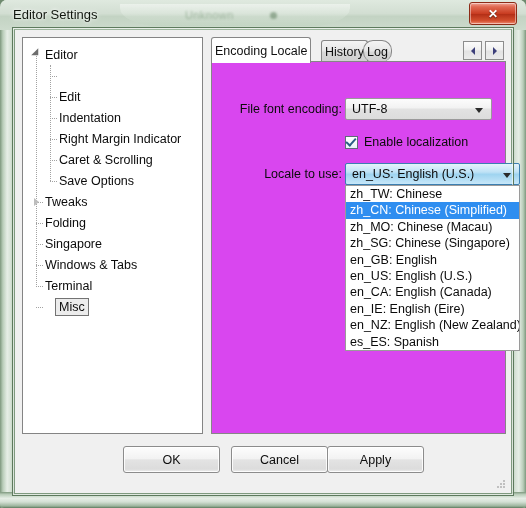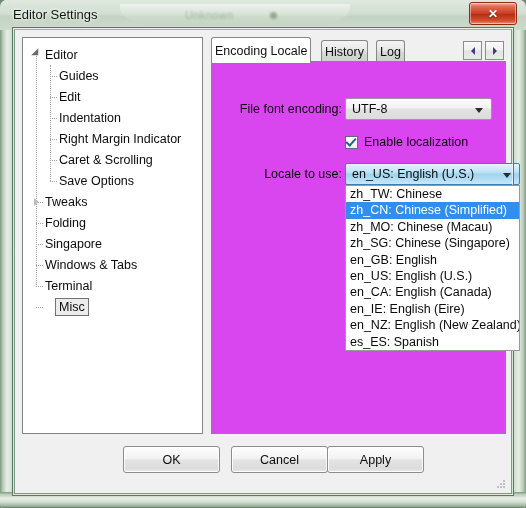--- a/index.html
+++ b/index.html
@@ -362,24 +362,20 @@
       <div id="tree-rows" style="position: relative; height: 100%;">
           <div class="vline" style="left:13px; top:16px; height:233px;"></div>
           <div class="vline" style="left:27px; top:27px; height:116px;"></div>
           <div class="tree-row" style="position:absolute; left:6px; top:6px;">
             <span class="twisty">
               <span class="tri-open"></span>
             </span>
             <span class="tree-label">Editor</span>
           </div>
           <div class="hline" style="left:27px; top:38px; width:7px;"></div>
-          <div class="tree-row" style="position:absolute; left:20px; top:27px;">
-            <span class="twisty"></span>
-            <span class="tree-label">Guides</span>
-          </div>
           <div class="hline" style="left:27px; top:59px; width:7px;"></div>
           <div class="tree-row" style="position:absolute; left:20px; top:48px;">
             <span class="twisty"></span>
             <span class="tree-label">Edit</span>
           </div>
           <div class="hline" style="left:27px; top:80px; width:7px;"></div>
           <div class="tree-row" style="position:absolute; left:20px; top:69px;">
             <span class="twisty"></span>
             <span class="tree-label">Indentation</span>
           </div>
@@ -435,21 +431,21 @@
 
     <div id="tabs-area">
 
       <div id="tabstrip">
         <div class="tab active" id="tab0" style="left:0px;">
           <span>Encoding Locale</span>
         </div>
         <div class="tab inactive" id="tab1" style="left:110px;">
           <span>History</span>
         </div>
-        <div class="tab inactive" id="tab2" style="left:165px;">
+        <div class="tab inactive" id="tab2" style="left:152px;border-radius:10px;">
           <span>Log</span>
         </div>
 
         <div class="tab-scroller" style="right:24px;">
           <span class="arrow-left"></span>
         </div>
         <div class="tab-scroller" style="right:2px;">
           <span class="arrow-right"></span>
         </div>
       </div>

